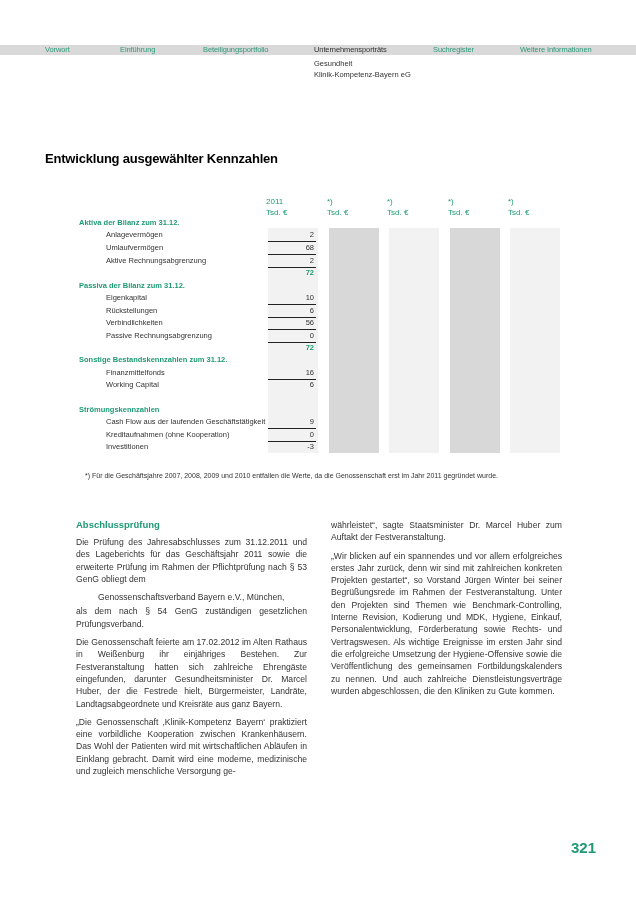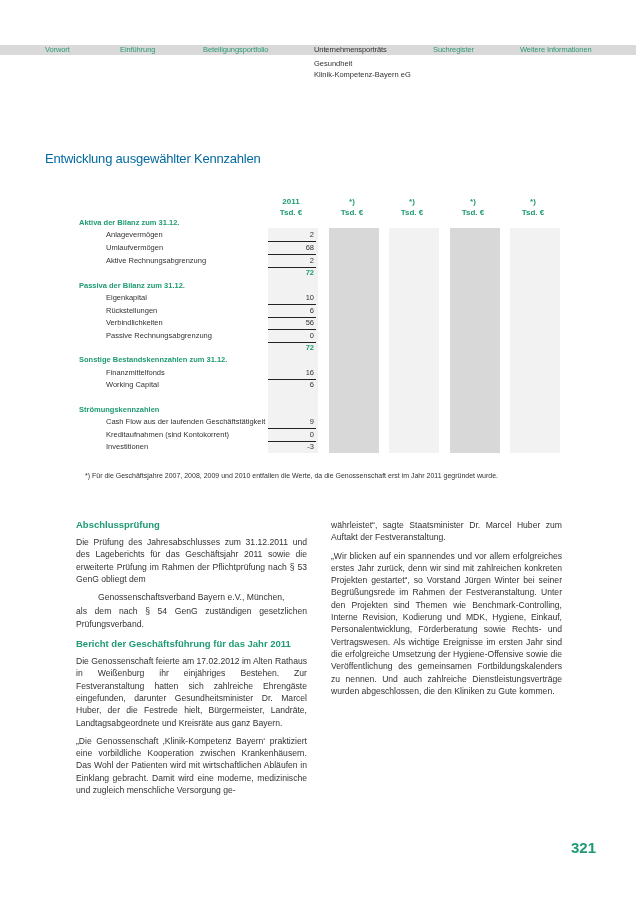--- a/index.html
+++ b/index.html
@@ -1,23 +1,23 @@
 <!DOCTYPE html>
 <html><head>
 <meta charset="utf-8">
 <style>
   * { margin:0; padding:0; box-sizing:border-box; }
   body { width:636px; height:900px; background:#ffffff; font-family:"Liberation Sans", sans-serif; position:relative; overflow:hidden; color:#333; }
   .topnav { position:absolute; left:0; top:45px; width:636px; height:10px; background:#d9d9d9;text-align:right; }
   .topnav span { position:absolute; top:0; font-size:7.5px; line-height:10px; color:#2f9a7a; white-space:nowrap; letter-spacing:-0.1px; }
   .topnav span.active { color:#333; }
   .subnav { position:absolute; left:314px; top:58px; font-size:7.5px; line-height:11px; color:#333; }
-  h1 { position:absolute; left:45px; top:151px; font-size:13px; font-weight:normal; color:#0369a1; white-space:nowrap; letter-spacing:-0.2px; }
+  h1 { position:absolute; left:45px; top:151px; font-size:13px; font-weight:bold; color:#000000; white-space:nowrap; letter-spacing:-0.2px; }
   .colbg { position:absolute; top:228px; height:225px; width:50px; }
-  .colhead { position:absolute; top:196px; width:50px; text-align:center; font-size:8px; font-weight:bold; color:#1f9a74; line-height:11px; }
+  .colhead { position:absolute; top:196px; width:50px; text-align:left; font-size:8px; font-weight:normal; color:#1f9a74; line-height:11px; }
   .row { position:absolute; left:80px; font-size:7.5px; line-height:12px; color:#333; white-space:nowrap; }
   .row.indent { left:85px;margin-left:21px; }
   .sect { position:absolute; left:79px; font-size:7.5px; font-weight:bold; color:#1f9a74; line-height:12px; white-space:nowrap; }
   .val { position:absolute; left:268px; width:48px; text-align:right; font-size:7.5px; line-height:12px; color:#333; padding-right:2px; }
   .val.ul { border-bottom:1px solid #222; }
   .val.total { font-weight:bold; color:#1f9a74; }
   .foot { position:absolute; left:85px; top:472px; font-size:7px; color:#333; white-space:nowrap; }
   .col { position:absolute; font-size:8.6px; line-height:12.3px; color:#333; text-align:justify; }
   .col h2 { font-size:9.5px; font-weight:bold; color:#1f9a74; margin-bottom:5px; line-height:12px; }
   .col p { margin-bottom:6px; }
@@ -91,33 +91,32 @@
 
 <div class="sect" style="top:354px">Sonstige Bestandskennzahlen zum 31.12.</div>
 <div class="row indent" style="top:367px">Finanzmittelfonds</div>
 <div class="val ul" style="top:367px">16</div>
 <div class="row indent" style="top:379px">Working Capital</div>
 <div class="val" style="top:379px">6</div>
 
 <div class="sect" style="top:404px">Strömungskennzahlen</div>
 <div class="row indent" style="top:416px">Cash Flow aus der laufenden Geschäftstätigkeit</div>
 <div class="val ul" style="top:416px">9</div>
-<div class="row indent" style="top:429px">Kreditaufnahmen (sind Kontokorrent)</div>
+<div class="row indent" style="top:429px">Kreditaufnahmen (ohne Kooperation)</div>
 <div class="val ul" style="top:429px">0</div>
 <div class="row indent" style="top:441px">Investitionen</div>
 <div class="val" style="top:441px">-3</div>
 
 <div class="foot">*) Für die Geschäftsjahre 2007, 2008, 2009 und 2010 entfallen die Werte, da die Genossenschaft erst im Jahr 2011 gegründet wurde.</div>
 
 <div class="col" style="left:76px;top:519px;width:231px">
   <h2>Abschlussprüfung</h2>
   <p>Die Prüfung des Jahresabschlusses zum 31.12.2011 und des Lageberichts für das Geschäftsjahr 2011 sowie die erweiterte Prüfung im Rahmen der Pflichtprüfung nach § 53 GenG obliegt dem</p>
   <p class="center">Genossenschaftsverband Bayern e.V., München,</p>
   <p>als dem nach § 54 GenG zuständigen gesetzlichen Prüfungsverband.</p>
-  <h2 style="margin-top:8px">Bericht der Geschäftsführung für das Jahr 2011</h2>
   <p>Die Genossenschaft feierte am 17.02.2012 im Alten Rathaus in Weißenburg ihr einjähriges Bestehen. Zur Festveranstaltung hatten sich zahlreiche Ehrengäste eingefunden, darunter Gesundheitsminister Dr. Marcel Huber, der die Festrede hielt, Bürgermeister, Landräte, Landtagsabgeordnete und Kreisräte aus ganz Bayern.</p>
   <p>„Die Genossenschaft ‚Klinik-Kompetenz Bayern‘ praktiziert eine vorbildliche Kooperation zwischen Krankenhäusern. Das Wohl der Patienten wird mit wirtschaftlichen Abläufen in Einklang gebracht. Damit wird eine moderne, medizinische und zugleich menschliche Versorgung ge-</p>
 </div>
 
 <div class="col" style="left:331px;top:519px;width:231px">
   <p>währleistet“, sagte Staatsminister Dr. Marcel Huber zum Auftakt der Festveranstaltung.</p>
   <p>„Wir blicken auf ein spannendes und vor allem erfolgreiches erstes Jahr zurück, denn wir sind mit zahlreichen konkreten Projekten gestartet“, so Vorstand Jürgen Winter bei seiner Begrüßungsrede im Rahmen der Festveranstaltung. Unter den Projekten sind Themen wie Benchmark-Controlling, Interne Revision, Kodierung und MDK, Hygiene, Einkauf, Personalentwicklung, Förderberatung sowie Rechts- und Vertragswesen. Als wichtige Ereignisse im ersten Jahr sind die erfolgreiche Umsetzung der Hygiene-Offensive sowie die Veröffentlichung des gemeinsamen Fortbildungskalenders zu nennen. Und auch zahlreiche Dienstleistungsverträge wurden abgeschlossen, die den Kliniken zu Gute kommen.</p>
 </div>
 
 <div class="pagenum">321</div>

